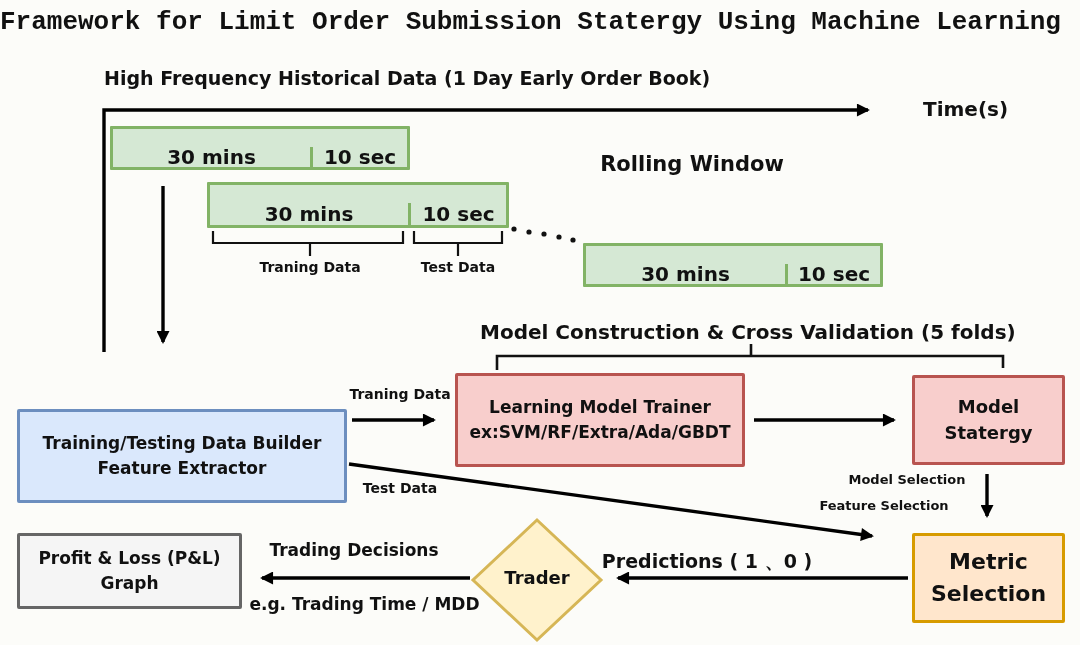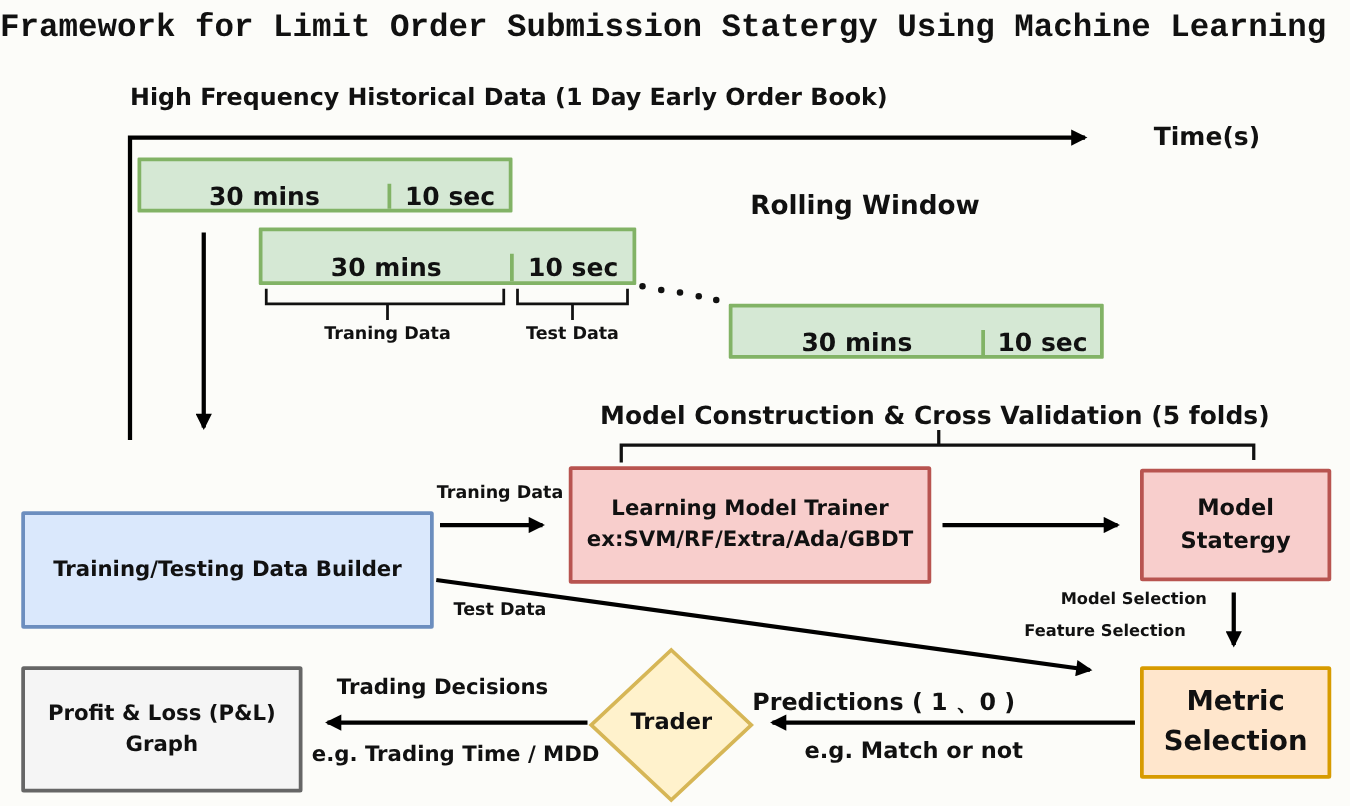--- a/index.html
+++ b/index.html
@@ -93,46 +93,46 @@
 
   <div class="lbl center" style="left:592px;top:152px;width:200px;font-size:21px;">Rolling Window</div>
 
   <div class="lbl center" style="left:230px;top:259px;width:160px;font-size:14px;">Traning Data</div>
   <div class="lbl center" style="left:398px;top:259px;width:120px;font-size:14px;">Test Data</div>
 
   <div class="lbl center" style="left:480px;top:320px;width:500px;font-size:20px;">Model Construction &amp; Cross Validation (5 folds)</div>
 
   <div class="box box-blue" style="left:17px;top:373px;width:330px;height:94px;font-size:17px;margin-top:36px;">
     <div>Training/Testing Data Builder</div>
+    <div>Feature Extractor</div>
   </div>
 
   <div class="box box-red" style="left:455px;top:373px;width:290px;height:94px;font-size:17px;">
     <div>Learning Model Trainer</div>
     <div>ex:SVM/RF/Extra/Ada/GBDT</div>
   </div>
 
   <div class="box box-red" style="left:912px;top:375px;width:153px;height:90px;font-size:18px;">
     <div>Model</div>
     <div>Statergy</div>
   </div>
 
   <div class="box box-orange" style="left:912px;top:533px;width:153px;height:90px;font-size:22px;">
     <div>Metric</div>
     <div>Selection</div>
   </div>
 
-  <div class="box box-gray" style="left:17px;top:533px;width:225px;height:101px;font-size:17px;">
+  <div class="box box-gray" style="left:17px;top:533px;width:225px;height:76px;font-size:17px;">
     <div>Profit &amp; Loss (P&amp;L)</div>
     <div>Graph</div>
   </div>
 
   <div class="lbl center" style="left:477px;top:567px;width:120px;font-size:18px;">Trader</div>
 
   <div class="lbl center" style="left:330px;top:386px;width:140px;font-size:14px;">Traning Data</div>
   <div class="lbl center" style="left:330px;top:480px;width:140px;font-size:14px;">Test Data</div>
   <div class="lbl center" style="left:827px;top:472px;width:160px;font-size:13px;">Model Selection</div>
   <div class="lbl center" style="left:804px;top:498px;width:160px;font-size:13px;">Feature Selection</div>
   <div class="lbl center" style="left:572px;top:549px;width:270px;font-size:19px;">Predictions ( 1 、0 )</div>
-  <div class="lbl center" style="left:611px;top:590px;width:240px;font-size:18px;">e.g. Match or not</div>
   <div class="lbl center" style="left:254px;top:540px;width:200px;font-size:17px;">Trading Decisions</div>
   <div class="lbl center" style="left:242px;top:594px;width:245px;font-size:17px;">e.g. Trading Time / MDD</div>
 
 </div>
 
 </body></html>

